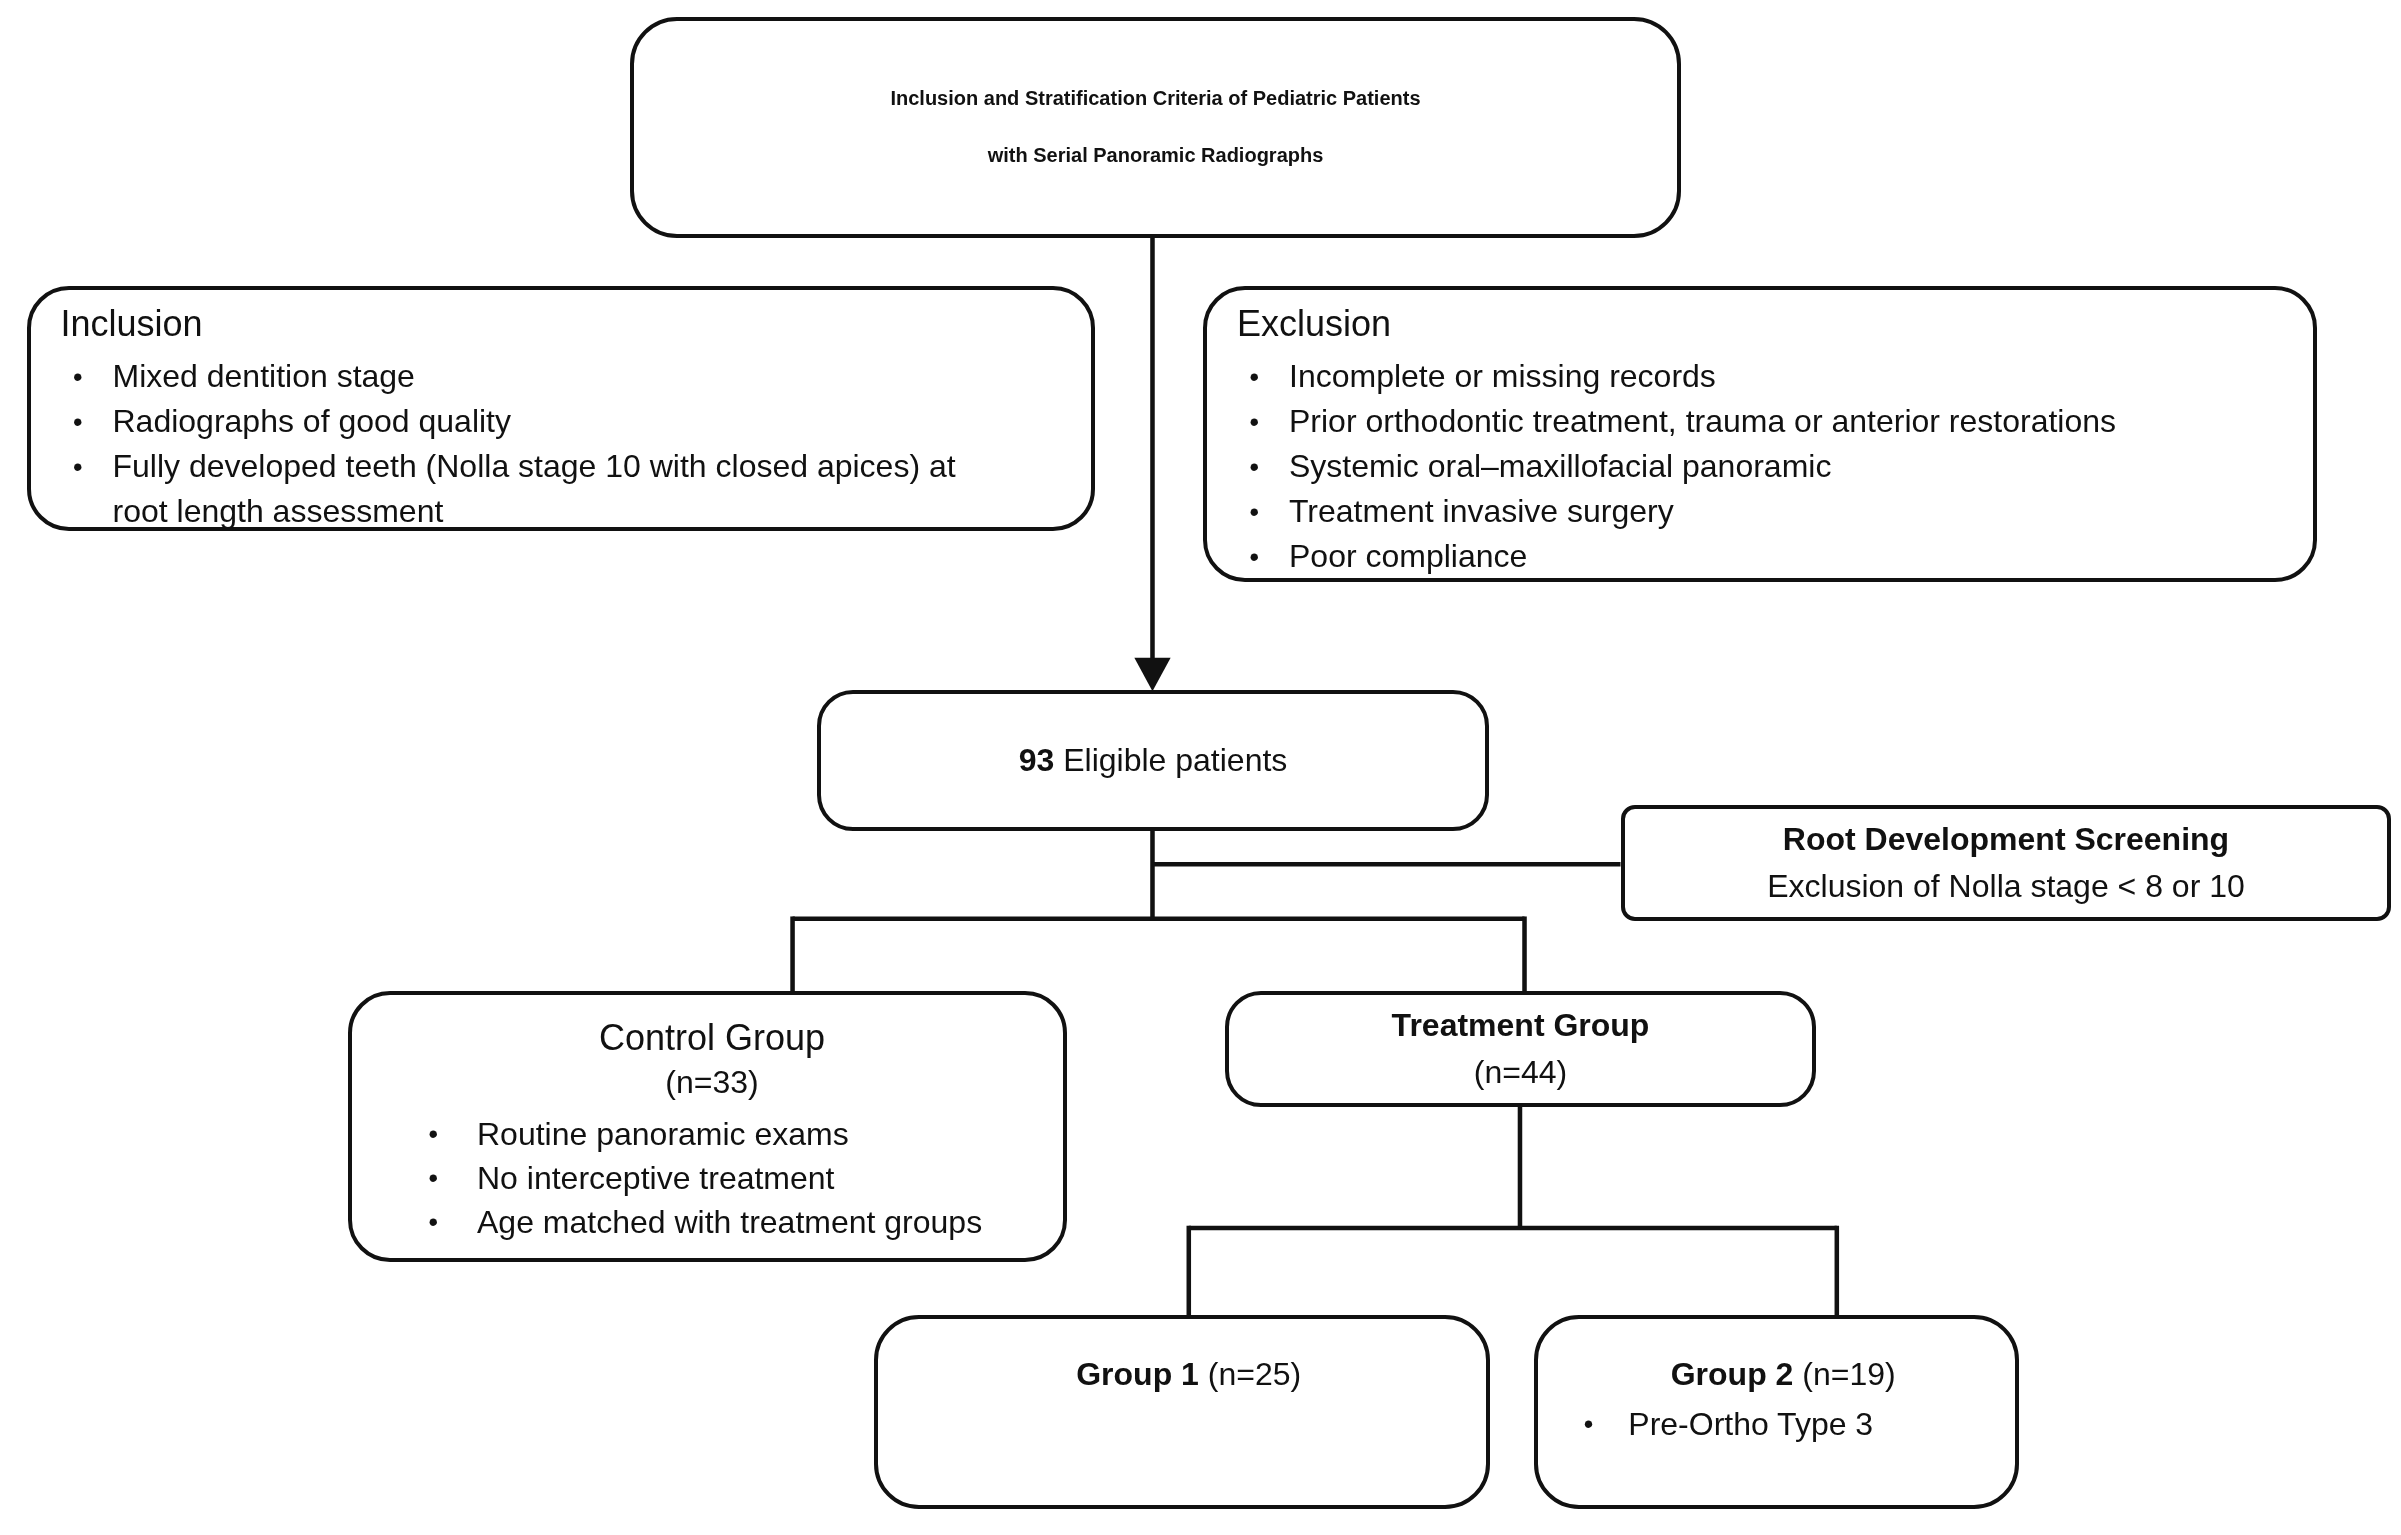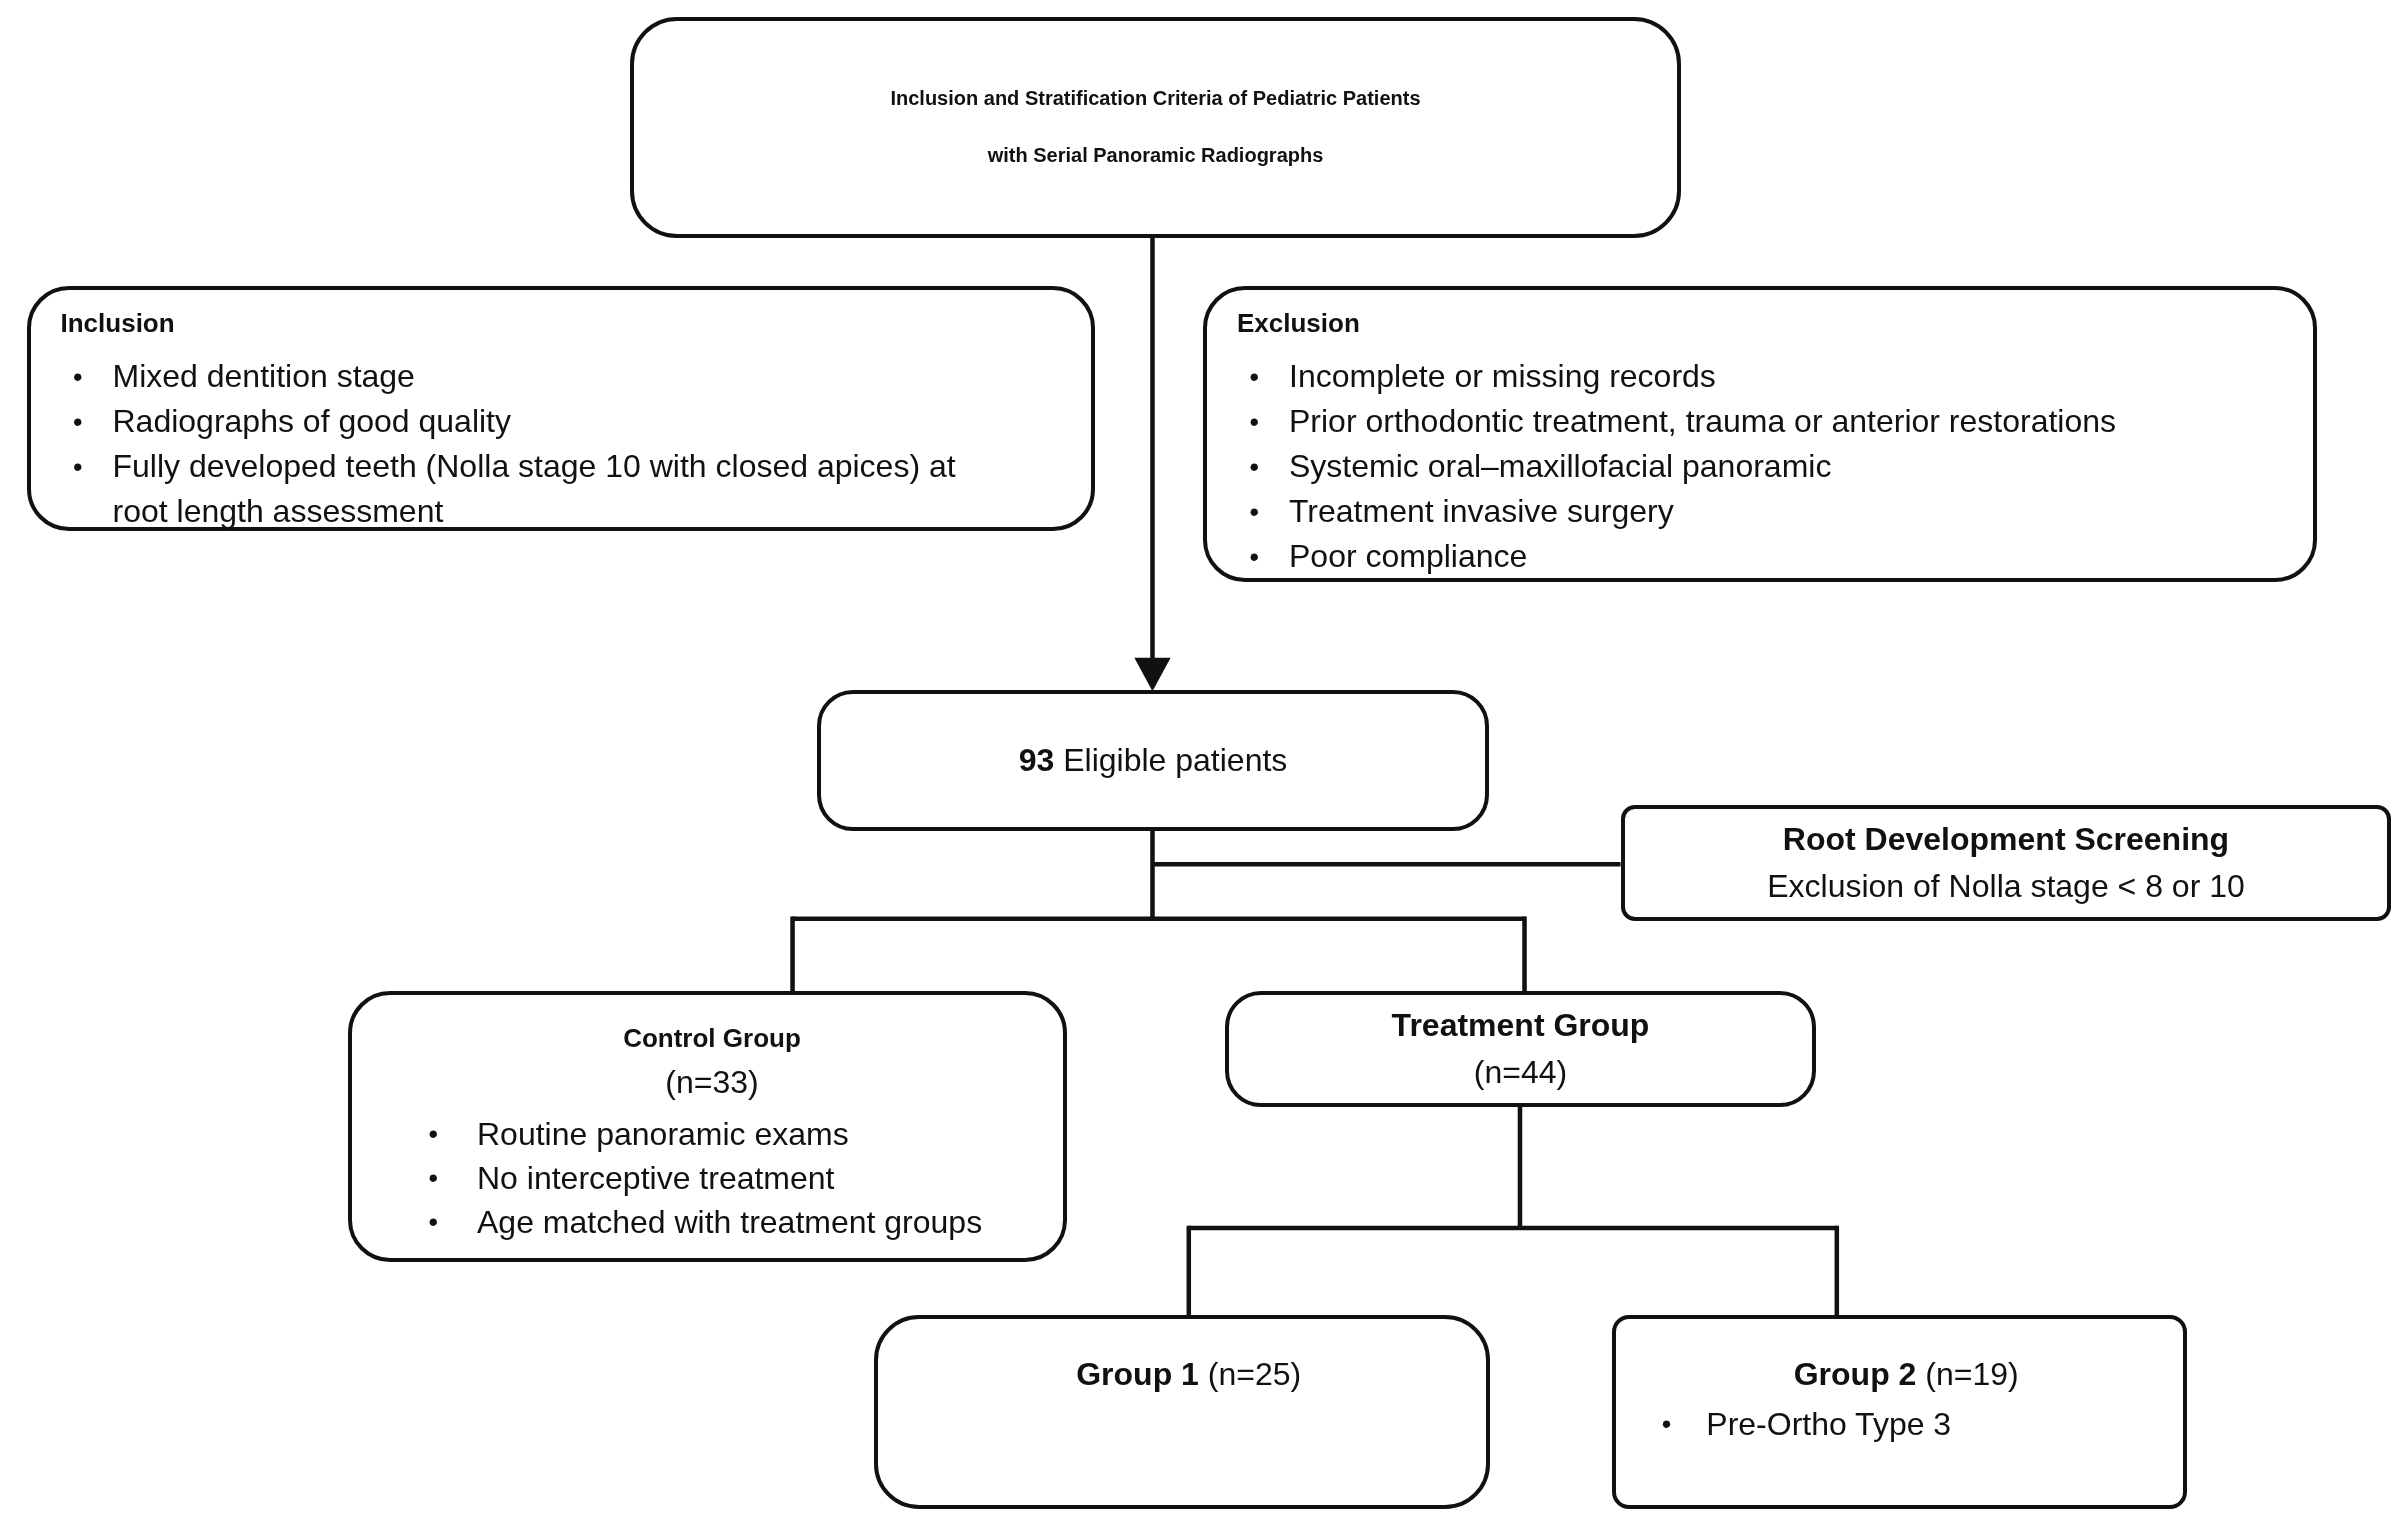--- a/index.html
+++ b/index.html
@@ -28,21 +28,21 @@
     background: #ffffff;
     border: 4.5px solid #111111;
     border-radius: 42px;
   }
   .flex-center {
     display: flex; flex-direction: column;
     align-items: center; justify-content: center;
     text-align: center;
   }
   .bold { font-weight: 700; }
-  .box-heading { font-weight: 700; font-size: 26px; }
+  .box-heading { font-weight: 400; font-size: 36px; }
   .center-text { text-align: center; }
 
   .list { list-style: none; margin: 8px; padding: 0; }
   .list li { position: relative; padding-left: 44px; }
   .list li::before {
     content: "\2022";
     position: absolute; left: 4.5px; top: 0;
     font-size: 0.85em;
   }
   .list .line { display: block; }
@@ -80,21 +80,21 @@
     left: 1225px; top: 991px; width: 591px; height: 116px;
     border-radius: 36px; line-height: 47px;
   }
   .group-box {
     top: 1315px; height: 194px;
     border-radius: 45px;
     padding: 34px 16.6px 0 30px;
     line-height: 42px;
   }
   #group1-box { left: 874px; width: 616px; }
-  #group2-box { left: 1612px; width: 575px; border-radius: 17px; }
+  #group2-box { left: 1534px; width: 485px; }
   .group-box .list { margin-left: 11.3px; }
   .group-box .list li { padding-left: 49px; }
 </style>
 </head>
 <body>
 
 <div id="canvas">
 
   <svg class="connectors" viewBox="0 0 3175 2030" xmlns="http://www.w3.org/2000/svg">
 

